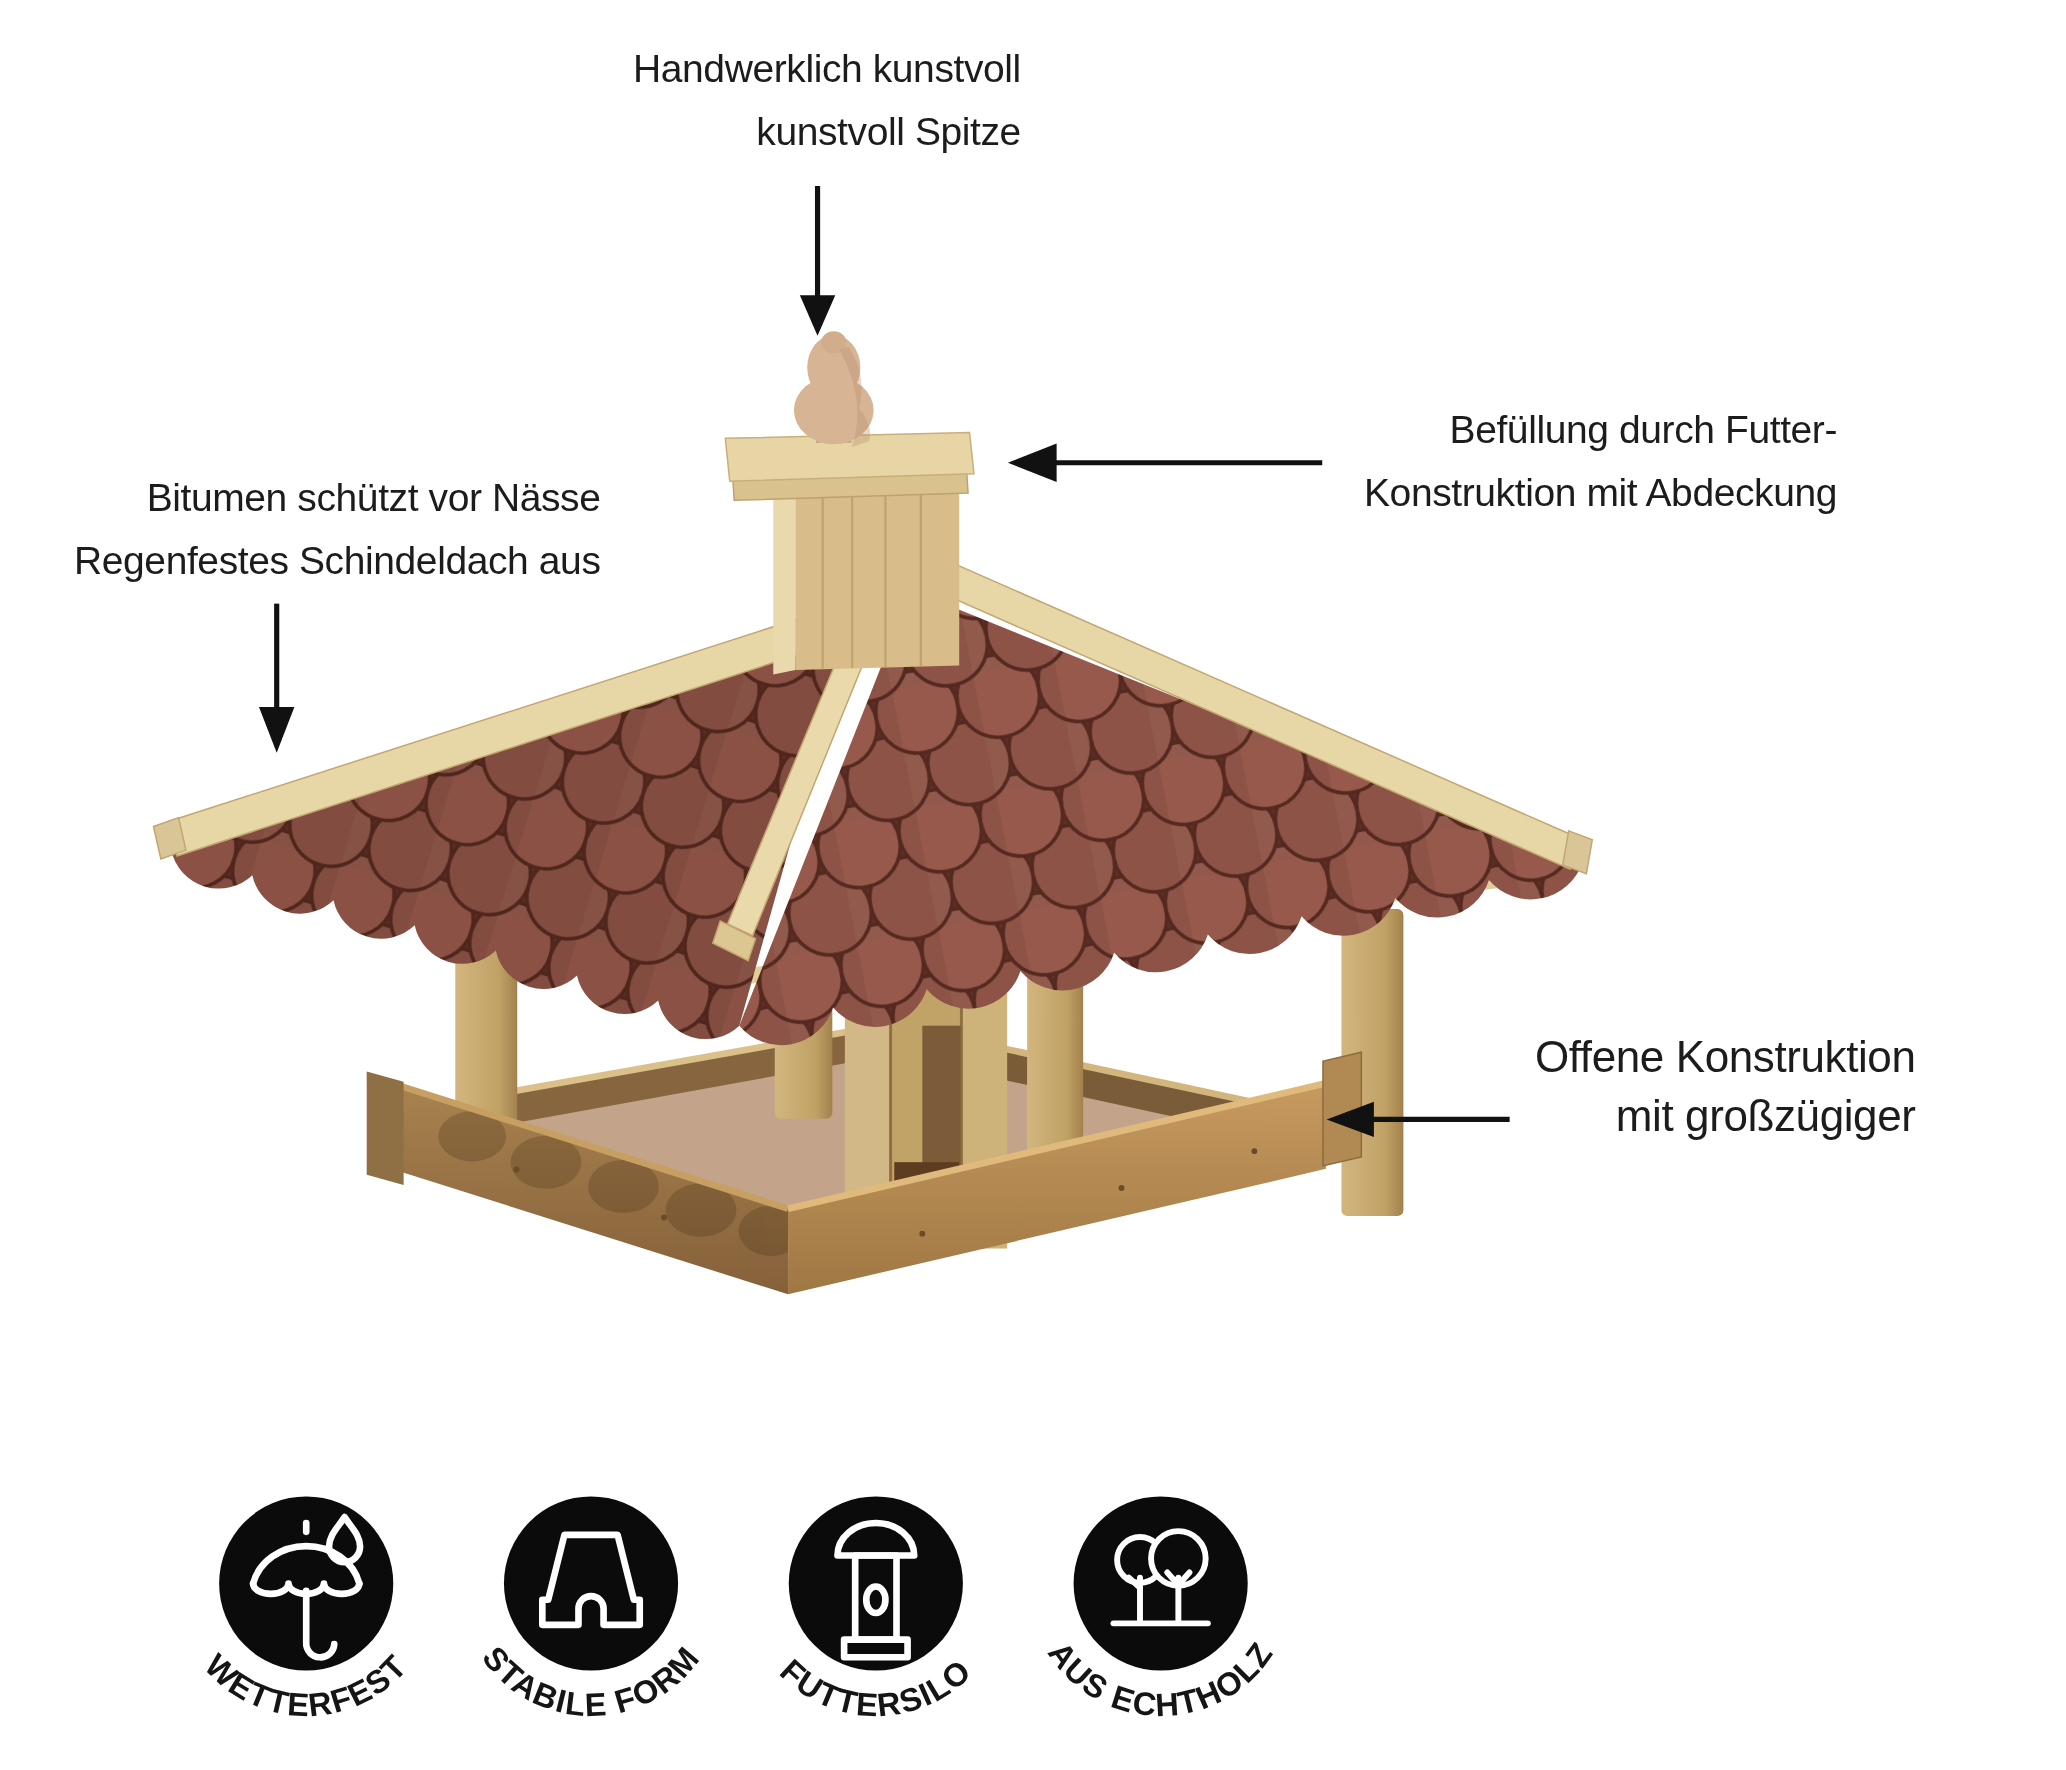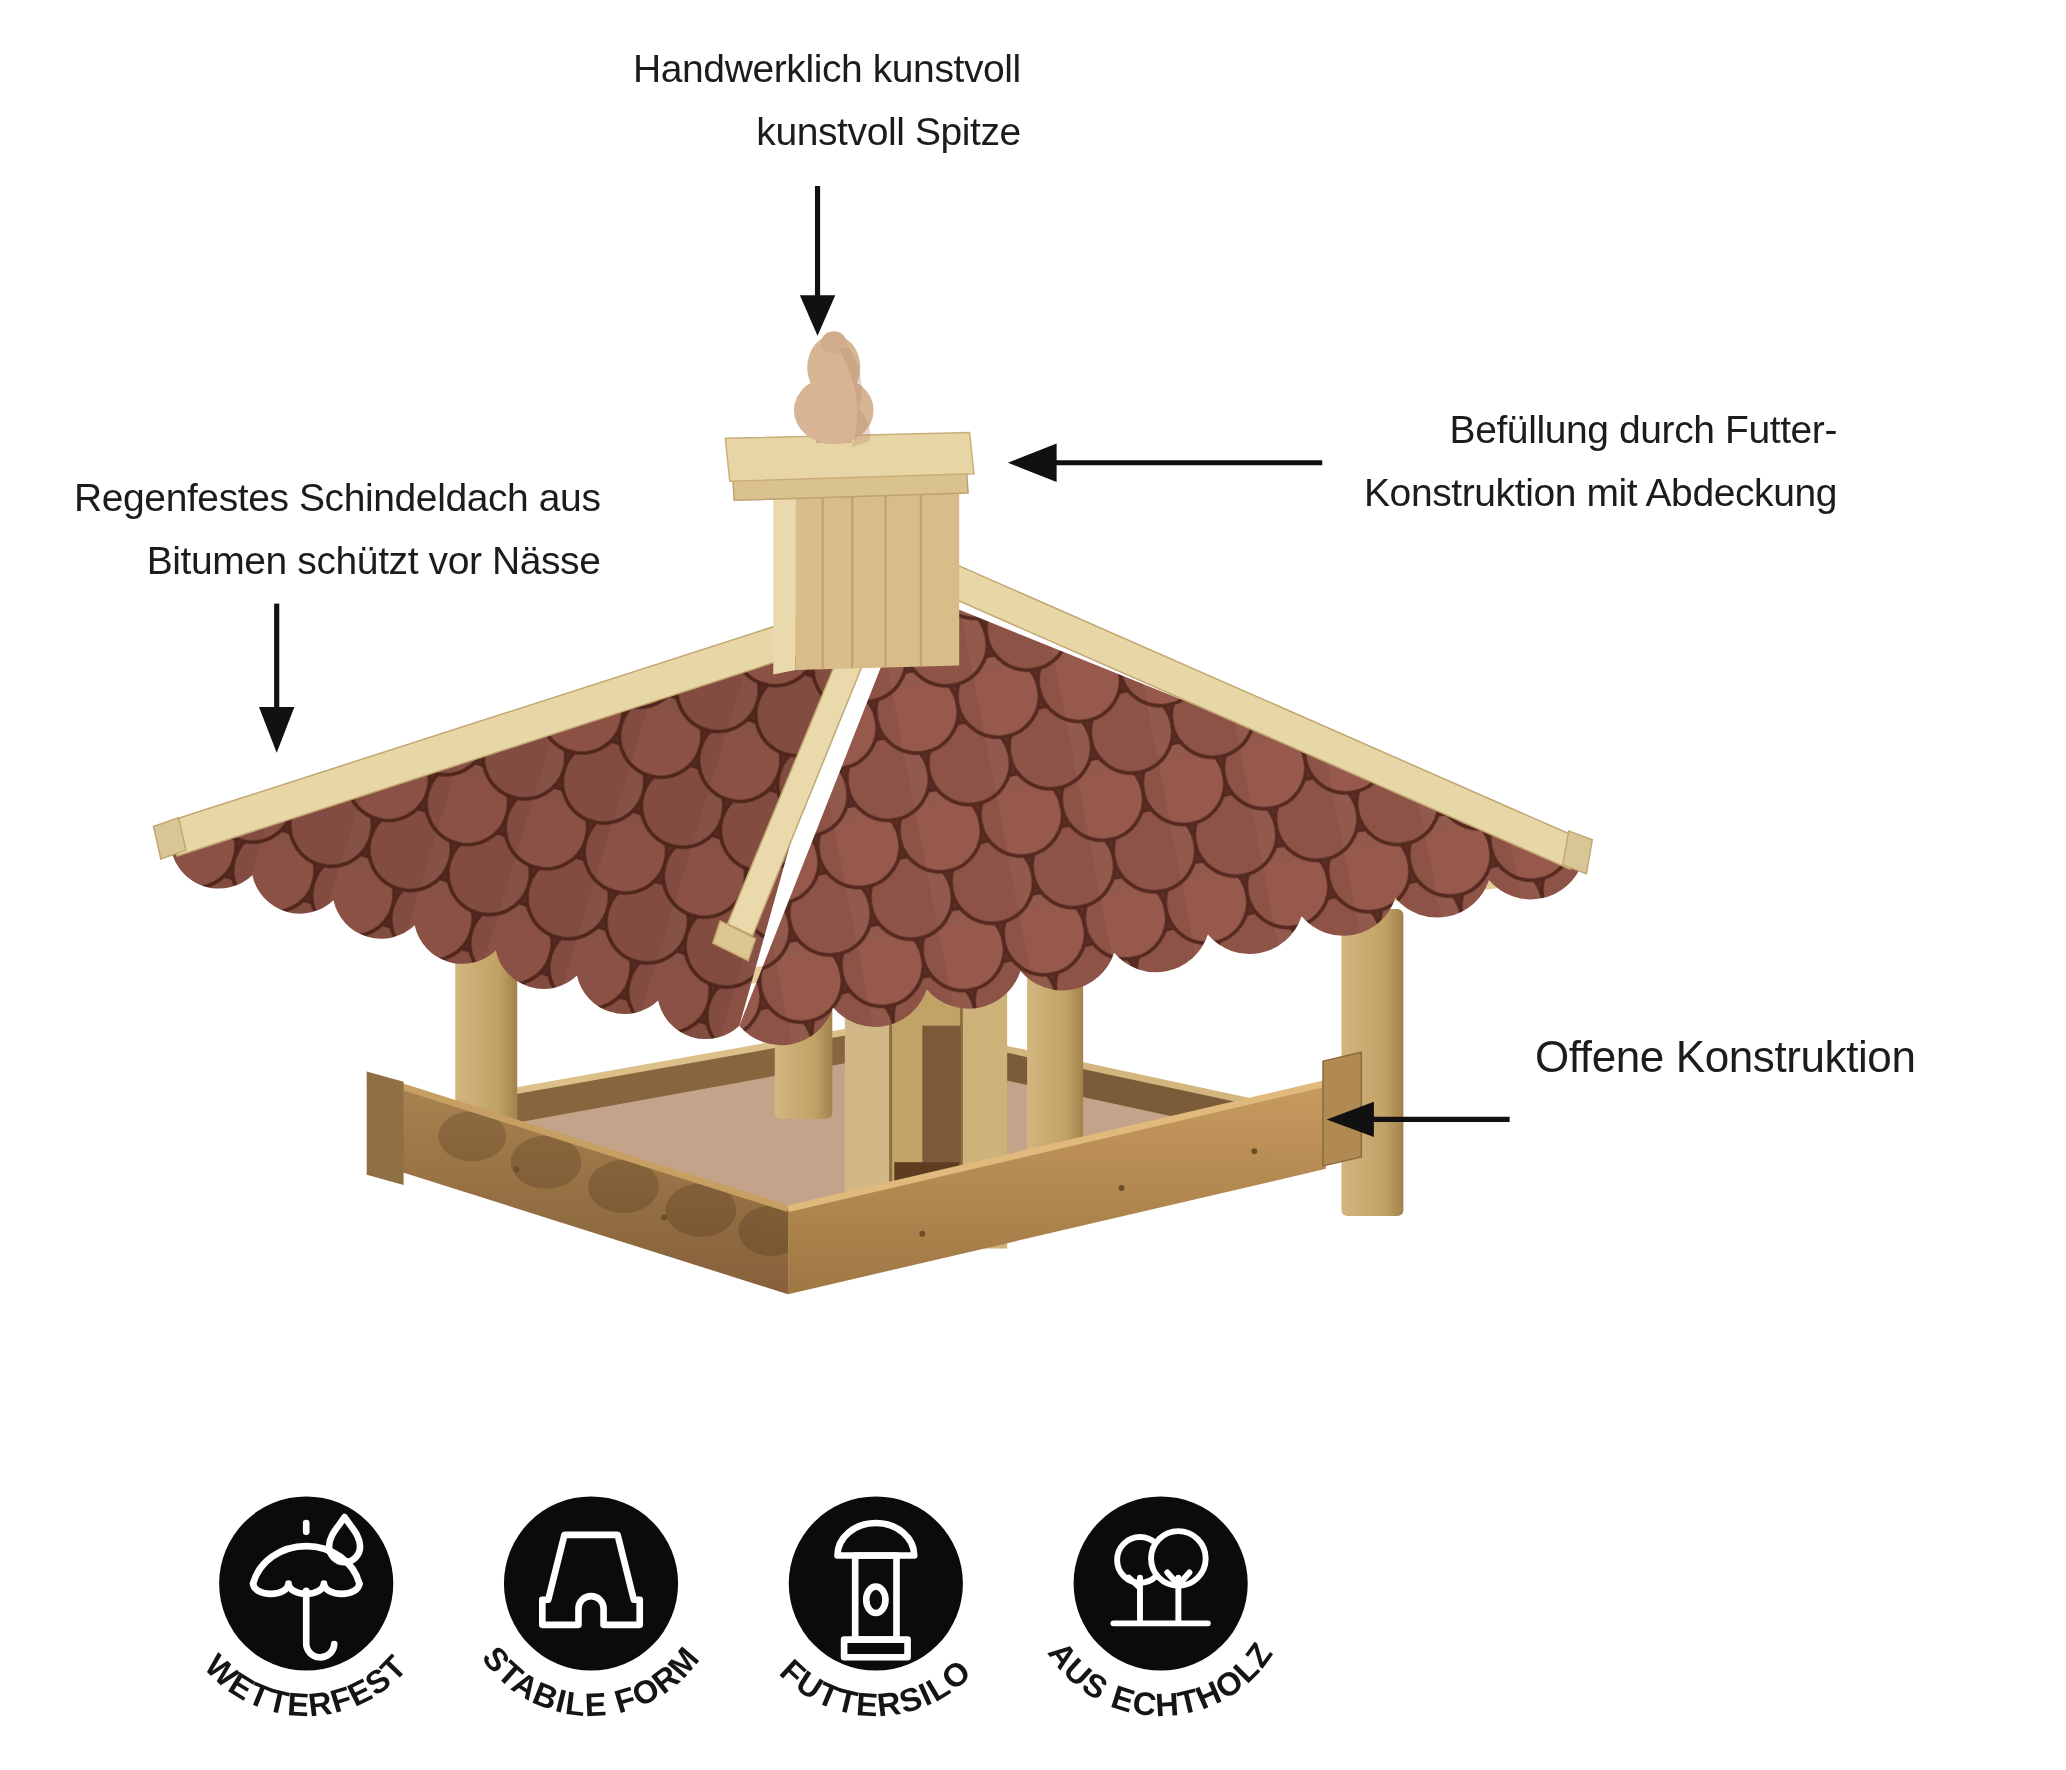--- a/index.html
+++ b/index.html
@@ -253,20 +253,21 @@
   <span>Handwerklich kunstvoll</span>
   <span>kunstvoll Spitze</span>
 </div>
 
 <div class="callout" style="left:1364px;top:398px;">
   <span>Befüllung durch Futter-</span>
   <span>Konstruktion mit Abdeckung</span>
 </div>
 
 <div class="callout" style="left:74px;top:466px;">
+  <span>Bitumen schützt vor Nässe</span>
   <span>Regenfestes Schindeldach aus</span>
-  <span>Bitumen schützt vor Nässe</span>
 </div>
 
 <div class="callout small" style="left:1535px;top:1027px;">
   <span>Offene Konstruktion</span>
+  <span>mit großzügiger</span>
 </div>
 
 
 </body></html>

